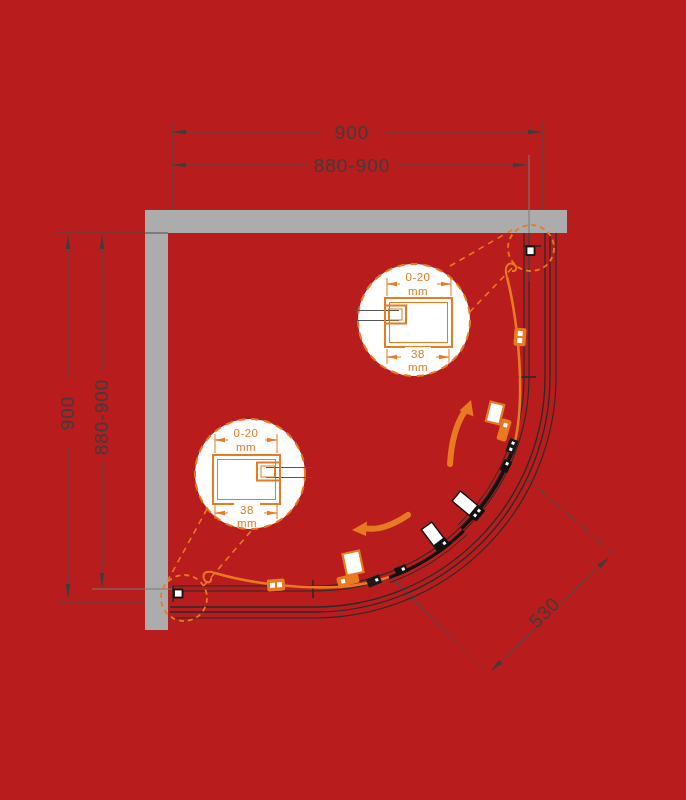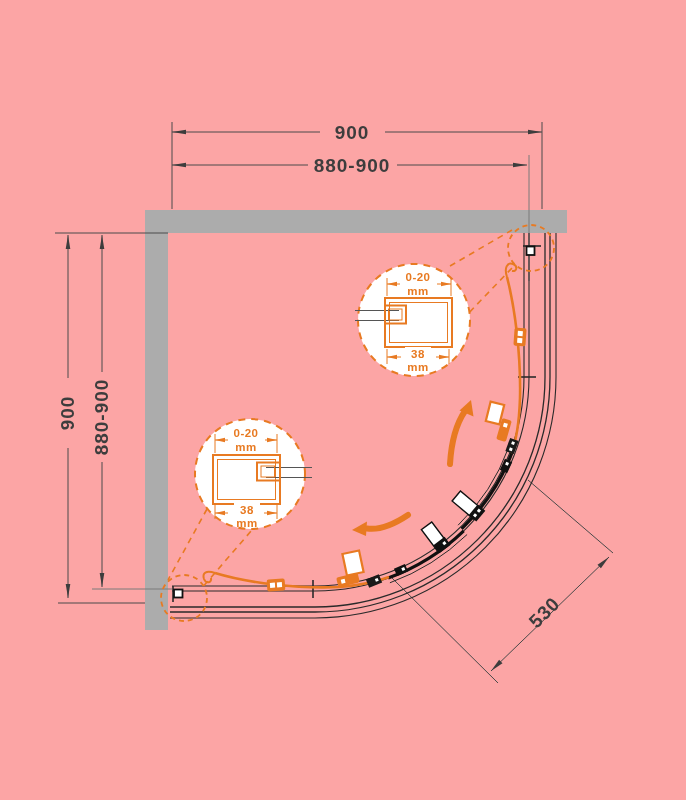--- a/index.html
+++ b/index.html
@@ -4,21 +4,21 @@
 <style>
   html, body {
     margin: 0;
     padding: 0;
     background: #ffffff;
     width: 686px;
     height: 800px;
     overflow: hidden;
     font-family: "Liberation Sans", sans-serif;
   }
-  .stage { position: relative; width: 686px; height: 800px; background:#fca5a5;font-weight:bold; }
+  .stage { position: relative; width: 686px; height: 800px; background:#b91c1c; }
   svg text {
     font-family: "Liberation Sans", "DejaVu Sans", sans-serif;
   }
   .dim-text { font-size: 19px; fill: #3d3d3d; letter-spacing: 1px; }
   .detail-text { font-size: 11.5px; fill: #e87a22; letter-spacing: 0.5px; }
 </style>
 </head>
 <body>
 
 <div class="stage">

